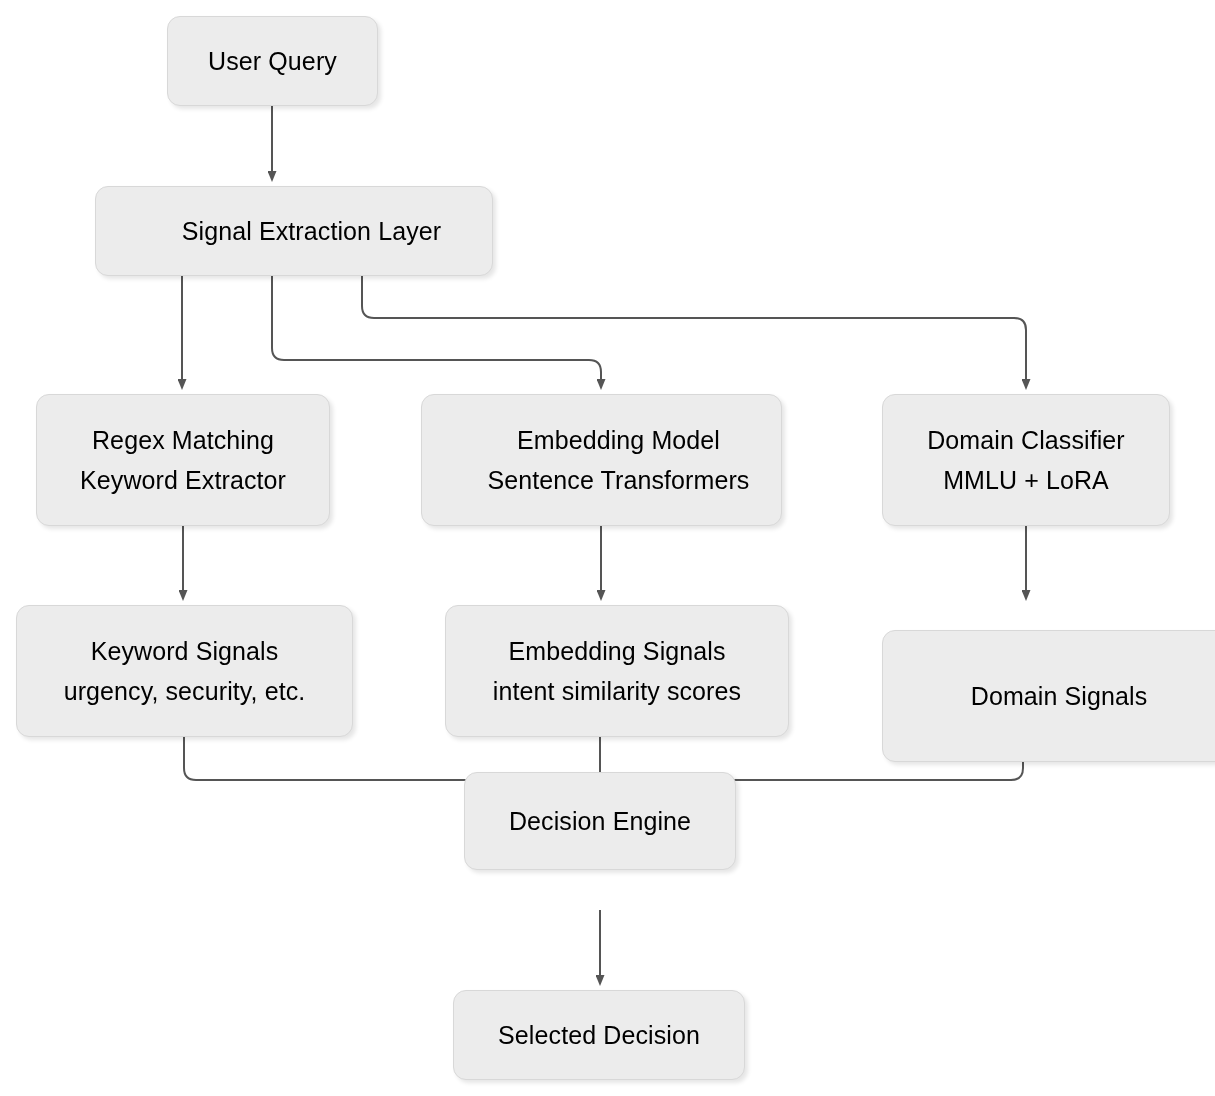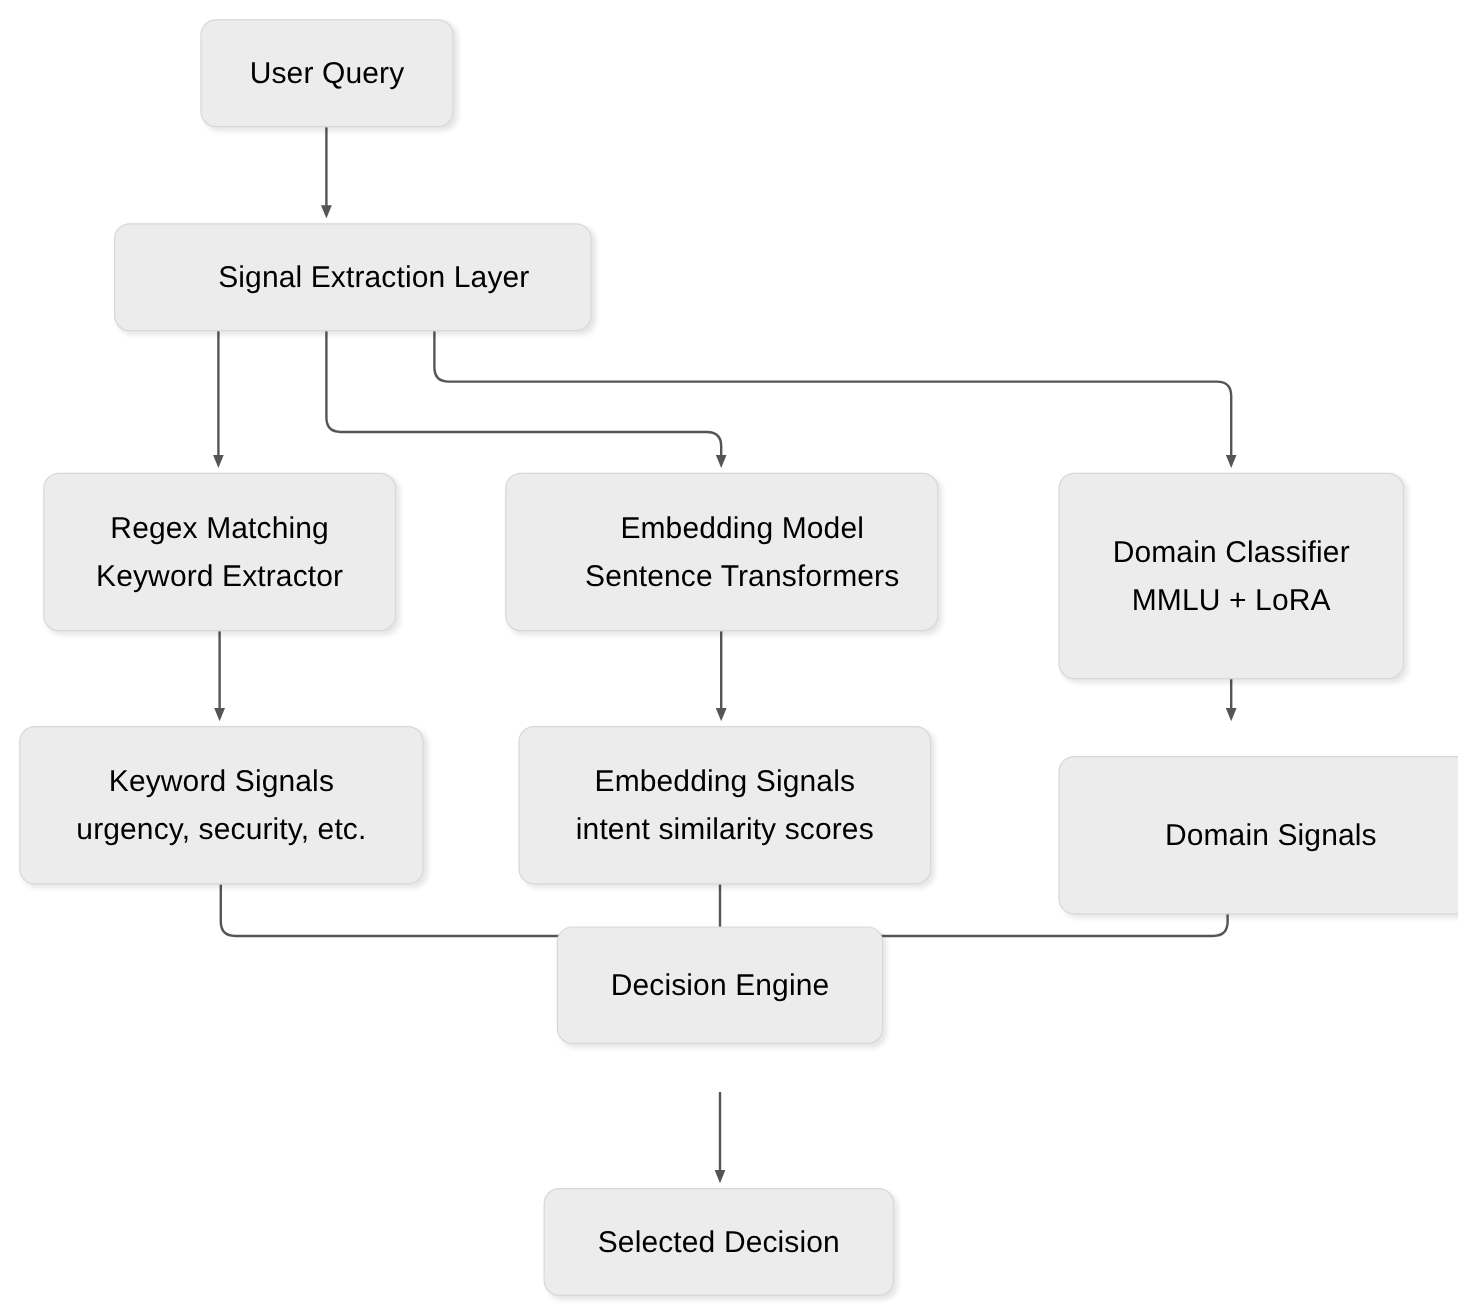--- a/index.html
+++ b/index.html
@@ -86,29 +86,29 @@
         <span class="node-line">Signal Extraction Layer</span>
       </div>
       <div class="node-box" style="left: 36px; top: 394px; width: 294px; height: 132px;">
         <span class="node-line">Regex Matching</span>
         <span class="node-line">Keyword Extractor</span>
       </div>
       <div class="node-box" style="left: 421px; top: 394px; width: 361px; height: 132px; padding-left: 34px;">
         <span class="node-line">Embedding Model</span>
         <span class="node-line">Sentence Transformers</span>
       </div>
-      <div class="node-box" style="left: 882px; top: 394px; width: 288px; height: 172px;">
+      <div class="node-box" style="left: 882px; top: 394px; width: 288px; height: 132px;">
         <span class="node-line">Domain Classifier</span>
         <span class="node-line">MMLU + LoRA</span>
       </div>
       <div class="node-box" style="left: 16px; top: 605px; width: 337px; height: 132px;">
         <span class="node-line">Keyword Signals</span>
         <span class="node-line">urgency, security, etc.</span>
       </div>
-      <div class="node-box" style="left: 432px; top: 605px; width: 344px; height: 132px;">
+      <div class="node-box" style="left: 445px; top: 605px; width: 344px; height: 132px;">
         <span class="node-line">Embedding Signals</span>
         <span class="node-line">intent similarity scores</span>
       </div>
       <div class="node-box" style="left: 846px; top: 630px; width: 354px; height: 132px; margin-left: 36px;">
         <span class="node-line">Domain Signals</span>
       </div>
       <div class="node-box" style="left: 464px; top: 772px; width: 272px; height: 98px;">
         <span class="node-line">Decision Engine</span>
       </div>
       <div class="node-box" style="left: 453px; top: 990px; width: 292px; height: 90px;">

